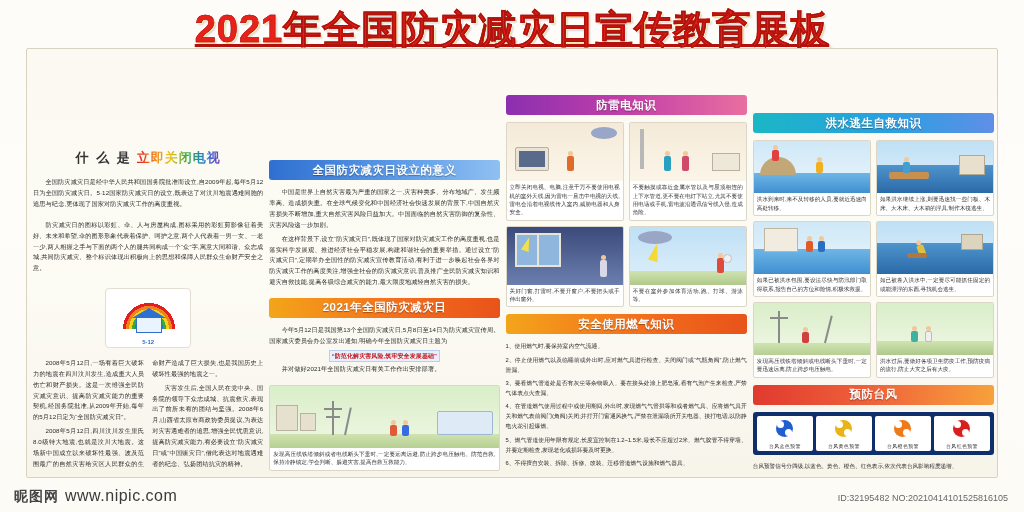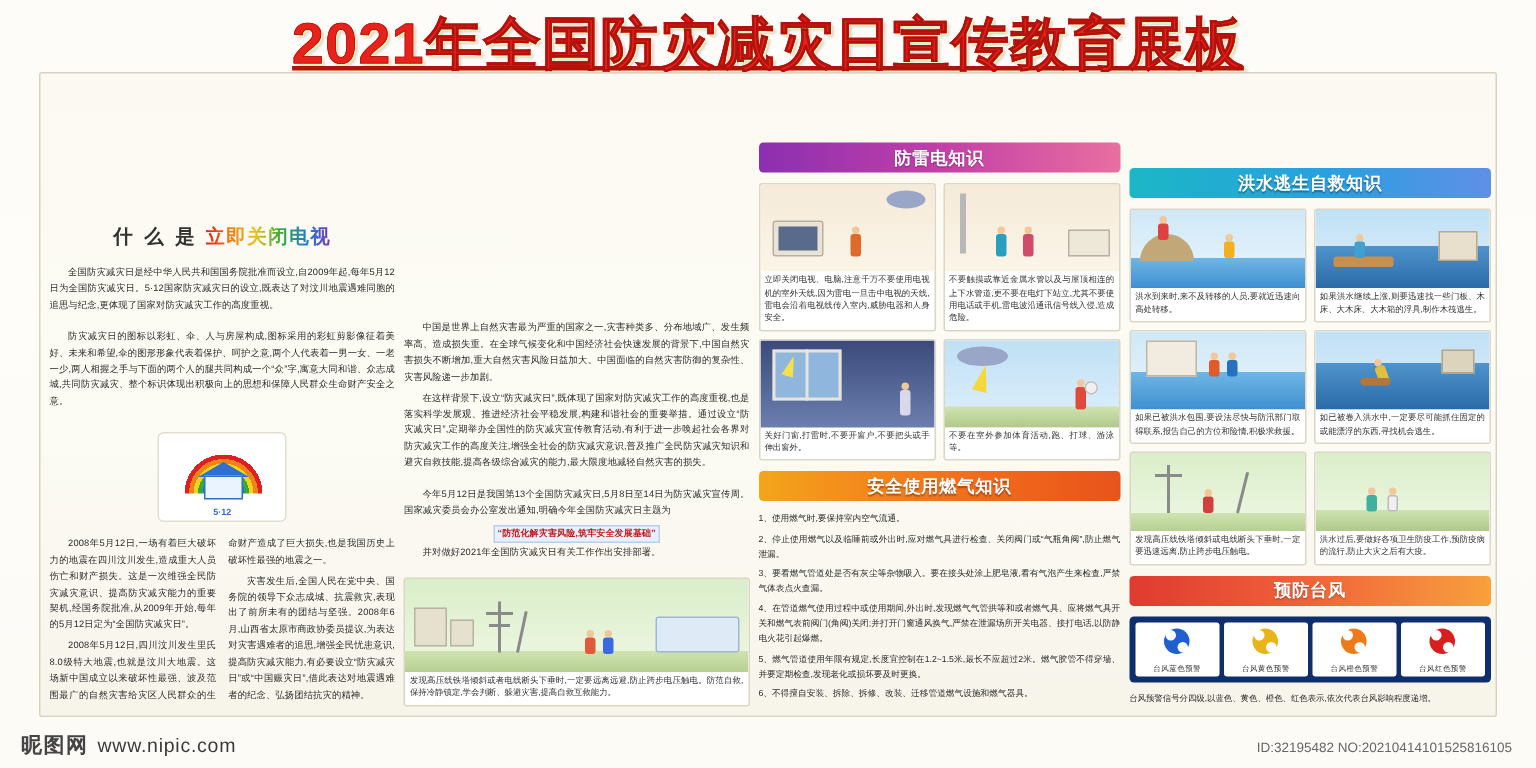--- a/index.html
+++ b/index.html
@@ -146,21 +146,21 @@
     content:""; position:absolute; width:7px; height:7px; background:#fff; border-radius:50%;
   }
   .tsig .circ:before { left:1px; top:1px; }
   .tsig .circ:after { right:1px; bottom:1px; }
   .tsig .nm { font-size:5px; color:#333; padding:1px 0 2px 0; letter-spacing:.3px; }
 
   
   .footer { position:absolute; left:0; bottom:0; width:1024px; height:34px; }
   .brand { position:absolute; left:14px; bottom:6px; display:flex; align-items:baseline; gap:6px; }
   .brand .logo-cn { font-size:14px; font-weight:bold; color:#444; letter-spacing:1px; }
-  .brand .url { font-size:13px; color:#3a3a3a; letter-spacing:.5px; }
+  .brand .url { font-size:16px; color:#3a3a3a; letter-spacing:.5px; }
   .idtxt { position:absolute; right:16px; bottom:9px; font-size:9px; color:#666; }
 
   .mini-note {
     font-size:5.6px; line-height:1.65; color:#2b2b2b; text-align:justify;
   }
   .bluebar-inline {
     display:inline-block; background:#e8f0ff; border:1px solid #b9cff0;
     color:#c01818; font-weight:bold; padding:0 2px; font-size:6px;
   }
   .numlist { font-size:5.8px; line-height:1.75; color:#2b2b2b; text-align:justify; }
@@ -202,26 +202,28 @@
 
 
       <div class="para col-2">
         <p>2008年5月12日,一场有着巨大破坏力的地震在四川汶川发生,造成重大人员伤亡和财产损失。这是一次维强全民防灾减灾意识、提高防灾减灾能力的重要契机,经国务院批准,从2009年开始,每年的5月12日定为“全国防灾减灾日”。</p>
         <p>2008年5月12日,四川汶川发生里氏8.0级特大地震,也就是汶川大地震。这场新中国成立以来破坏性最强、波及范围最广的自然灾害给灾区人民群众的生命财产造成了巨大损失,也是我国历史上破坏性最强的地震之一。</p>
         <p>灾害发生后,全国人民在党中央、国务院的领导下众志成城、抗震救灾,表现出了前所未有的团结与坚强。2008年6月,山西省太原市商政协委员提议,为表达对灾害遇难者的追思,增强全民忧患意识,提高防灾减灾能力,有必要设立“防灾减灾日”或“中国赈灾日”,借此表达对地震遇难者的纪念、弘扬团结抗灾的精神。</p>
       </div>
     </div>
 
     <div class="col c2">
+      <div class="hdr blue">全国防灾减灾日设立的意义</div>
 
       <div class="para">
         <p>中国是世界上自然灾害最为严重的国家之一,灾害种类多、分布地域广、发生频率高、造成损失重。在全球气候变化和中国经济社会快速发展的背景下,中国自然灾害损失不断增加,重大自然灾害风险日益加大。中国面临的自然灾害防御的复杂性、灾害风险递一步加剧。</p>
         <p>在这样背景下,设立“防灾减灾日”,既体现了国家对防灾减灾工作的高度重视,也是落实科学发展观、推进经济社会平稳发展,构建和谐社会的重要举措。通过设立“防灾减灾日”,定期举办全国性的防灾减灾宣传教育活动,有利于进一步唤起社会各界对防灾减灾工作的高度关注,增强全社会的防灾减灾意识,普及推广全民防灾减灾知识和避灾自救技能,提高各级综合减灾的能力,最大限度地减轻自然灾害的损失。</p>
       </div>
 
+      <div class="hdr orange">2021年全国防灾减灾日</div>
 
       <div class="para">
         <p>今年5月12日是我国第13个全国防灾减灾日,5月8日至14日为防灾减灾宣传周。国家减灾委员会办公室发出通知,明确今年全国防灾减灾日主题为</p>
         <p style="text-indent:0;text-align:center;margin:2px 0;">
           <span class="bluebar-inline">“防范化解灾害风险,筑牢安全发展基础”</span>
         </p>
         <p>并对做好2021年全国防灾减灾日有关工作作出安排部署。</p>
       </div>
 
       <div class="cell" style="height:86px;">

